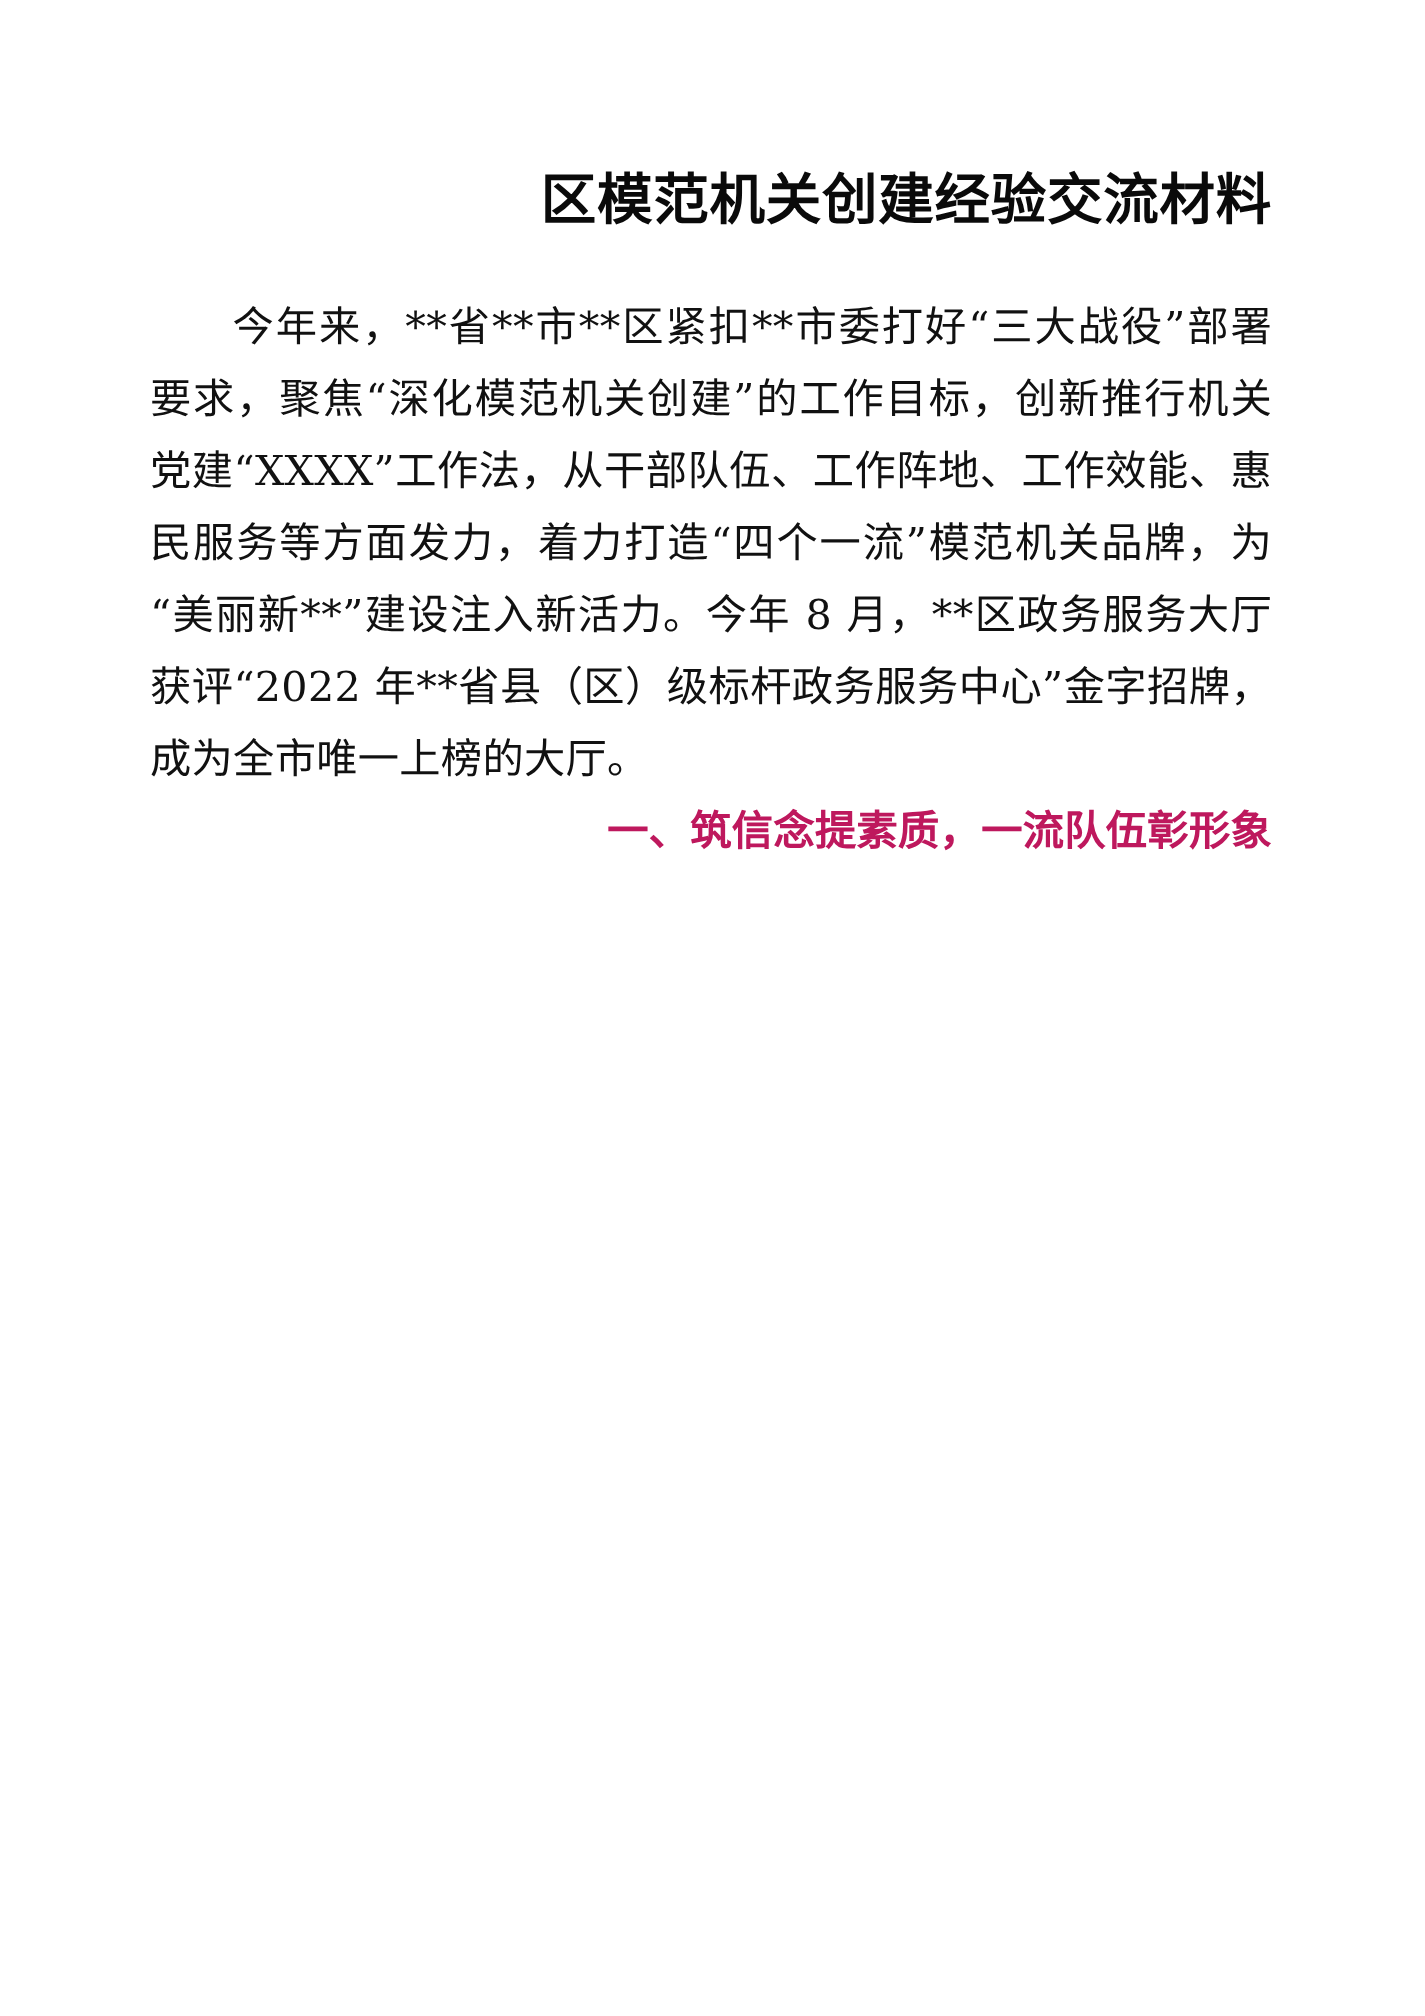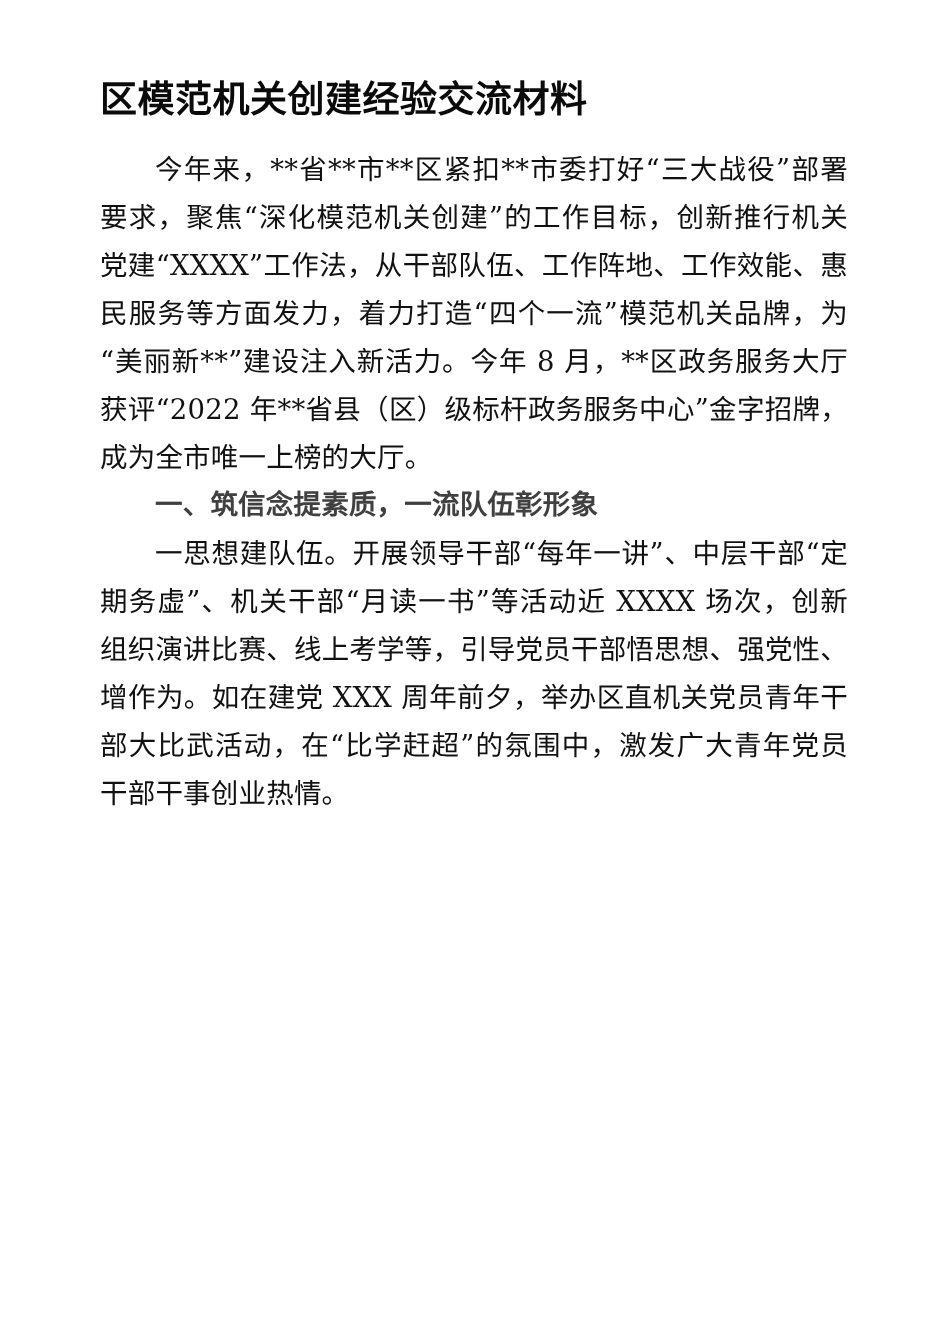--- a/index.html
+++ b/index.html
@@ -22,49 +22,49 @@
     position: absolute;
     left: 100px;
     top: 0;
     width: 748px;
   }
   .doc-title {
     font-family: "DejaVu Serif", "Liberation Serif", serif;
     font-weight: 700;
     font-size: 37px;
     line-height: 1.25;
-    text-align: left;
+    text-align: right;
     color: #0a0a0a;
     margin: 0;
-    padding-top: 76px;
+    padding-top: 110px;
     letter-spacing: 0.5px;
   }
   .body-text {
     font-family: "DejaVu Serif", "Liberation Serif", serif;
     font-size: 27.5px;
     line-height: 48px;
     color: #111111;
     text-align: justify;
     text-justify: inter-character;
     margin: 0;
     text-indent: 2em;
     letter-spacing: 0.2px;
   }
   .para-first {
-    margin-top: 23px;
+    margin-top: 38px;
   }
   .section-heading {
     font-family: Liberation Sans, sans-serif;
     font-weight: 700;
     font-size: 27.5px;
     line-height: 48px;
-    color: #404040;
+    color: #be185d;
     margin: 0;
     text-indent: 2em;
-    text-align: left;
+    text-align: right;
     letter-spacing: 0.2px;
   }
   .para + .para,
   .section-heading + .para,
   .para + .section-heading {
     margin-top: 0;
   }
 </style>
 </head>
 <body>
@@ -72,17 +72,16 @@
 <div class="page">
   <div class="content">
 
     <h1 class="doc-title">区模范机关创建经验交流材料</h1>
 
     <p class="body-text para para-first">今年来，**省**市**区紧扣**市委打好“三大战役”部署要求，聚焦“深化模范机关创建”的工作目标，创新推行机关党建“XXXX”工作法，从干部队伍、工作阵地、工作效能、惠民服务等方面发力，着力打造“四个一流”模范机关品牌，为“美丽新**”建设注入新活力。今年 8 月，**区政务服务大厅获评“2022 年**省县（区）级标杆政务服务中心”金字招牌，成为全市唯一上榜的大厅。</p>
 
     <h2 class="section-heading">一、筑信念提素质，一流队伍彰形象</h2>
 
 
-    <p class="body-text para">一思想建队伍。开展领导干部“每年一讲”、中层干部“定期务虚”、机关干部“月读一书”等活动近 XXXX 场次，创新组织演讲比赛、线上考学等，引导党员干部悟思想、强党性、增作为。如在建党 XXX 周年前夕，举办区直机关党员青年干部大比武活动，在“比学赶超”的氛围中，激发广大青年党员干部干事创业热情。</p>
 
 
   </div>
 </div>
 
 </body></html>

